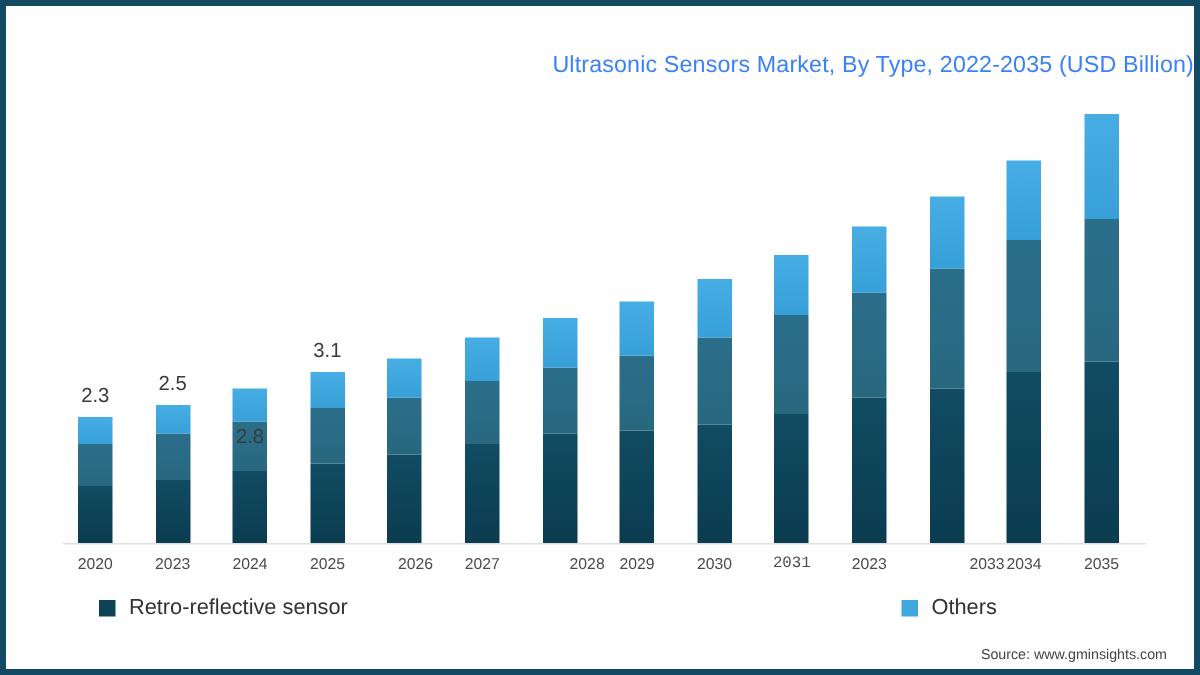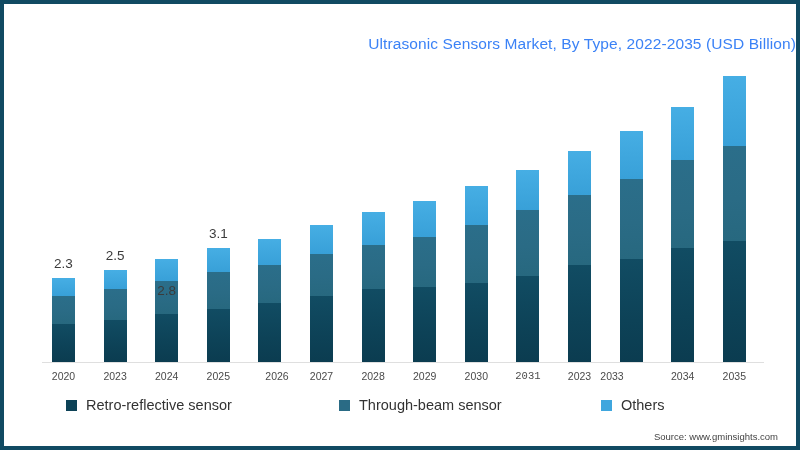--- a/index.html
+++ b/index.html
@@ -190,40 +190,36 @@
         <div class="bar-label" style="left: 132.7px; top: 233.333px; margin-top: 46px;">2.8</div>
         <div class="bar-label" style="left: 184.3px; top: 222.333px;">3.1</div>
       </div>
     <div id="ticks-layer">
         <div class="x-tick" style="left: 29.5px;">2020</div>
         <div class="x-tick" style="left: 81.1px;">2023</div>
         <div class="x-tick" style="left: 132.7px;">2024</div>
         <div class="x-tick" style="left: 184.3px;">2025</div>
         <div class="x-tick" style="left: 243px;">2026</div>
         <div class="x-tick" style="left: 287.5px;">2027</div>
-        <div class="x-tick" style="left: 339.1px;">2028</div>
+        <div class="x-tick" style="left: 339.1px; text-align: right;">2028</div>
         <div class="x-tick" style="left: 390.7px;">2029</div>
         <div class="x-tick" style="left: 442.3px;">2030</div>
         <div class="x-tick" style="left: 493.9px; font-family: Liberation Mono, monospace;">2031</div>
         <div class="x-tick" style="left: 545.5px;">2023</div>
-        <div class="x-tick" style="left: 578px;">2033</div>
+        <div class="x-tick" style="left: 624px;">2033</div>
         <div class="x-tick" style="left: 648.7px;">2034</div>
         <div class="x-tick" style="left: 700.3px;">2035</div>
       </div>
   </div>
 
   <div id="legend">
       <div class="legend-item" style="left: 62px; top: 0px;">
         <span class="legend-swatch" style="background: rgb(13, 66, 87);"></span>
         <span class="legend-text">Retro-reflective sensor</span>
       </div>
-      <div class="legend-item" style="left: 335px; top: 0px;">
-        <span class="legend-swatch" style="background: rgb(42, 107, 133);"></span>
-        <span class="legend-text">Through-beam sensor</span>
-      </div>
       <div class="legend-item" style="left: 597px; top: 0px;">
         <span class="legend-swatch" style="background: rgb(63, 166, 222);"></span>
         <span class="legend-text">Others</span>
       </div>
     </div>
 
   <div id="source">Source: www.gminsights.com</div>
 
 </div>
 

